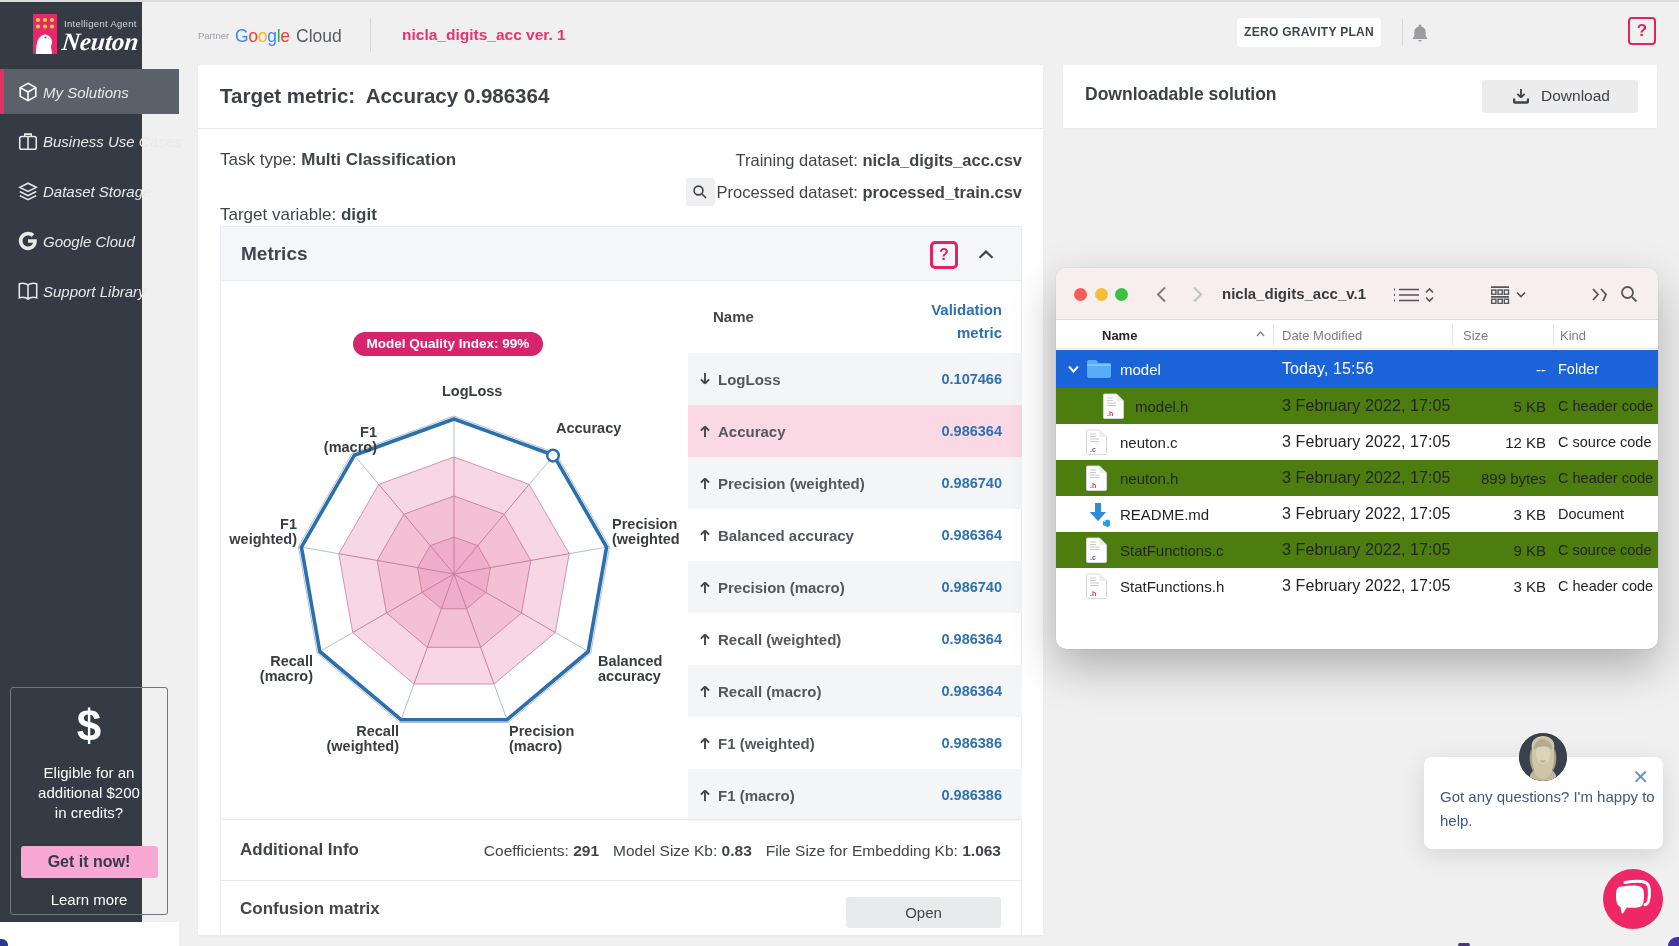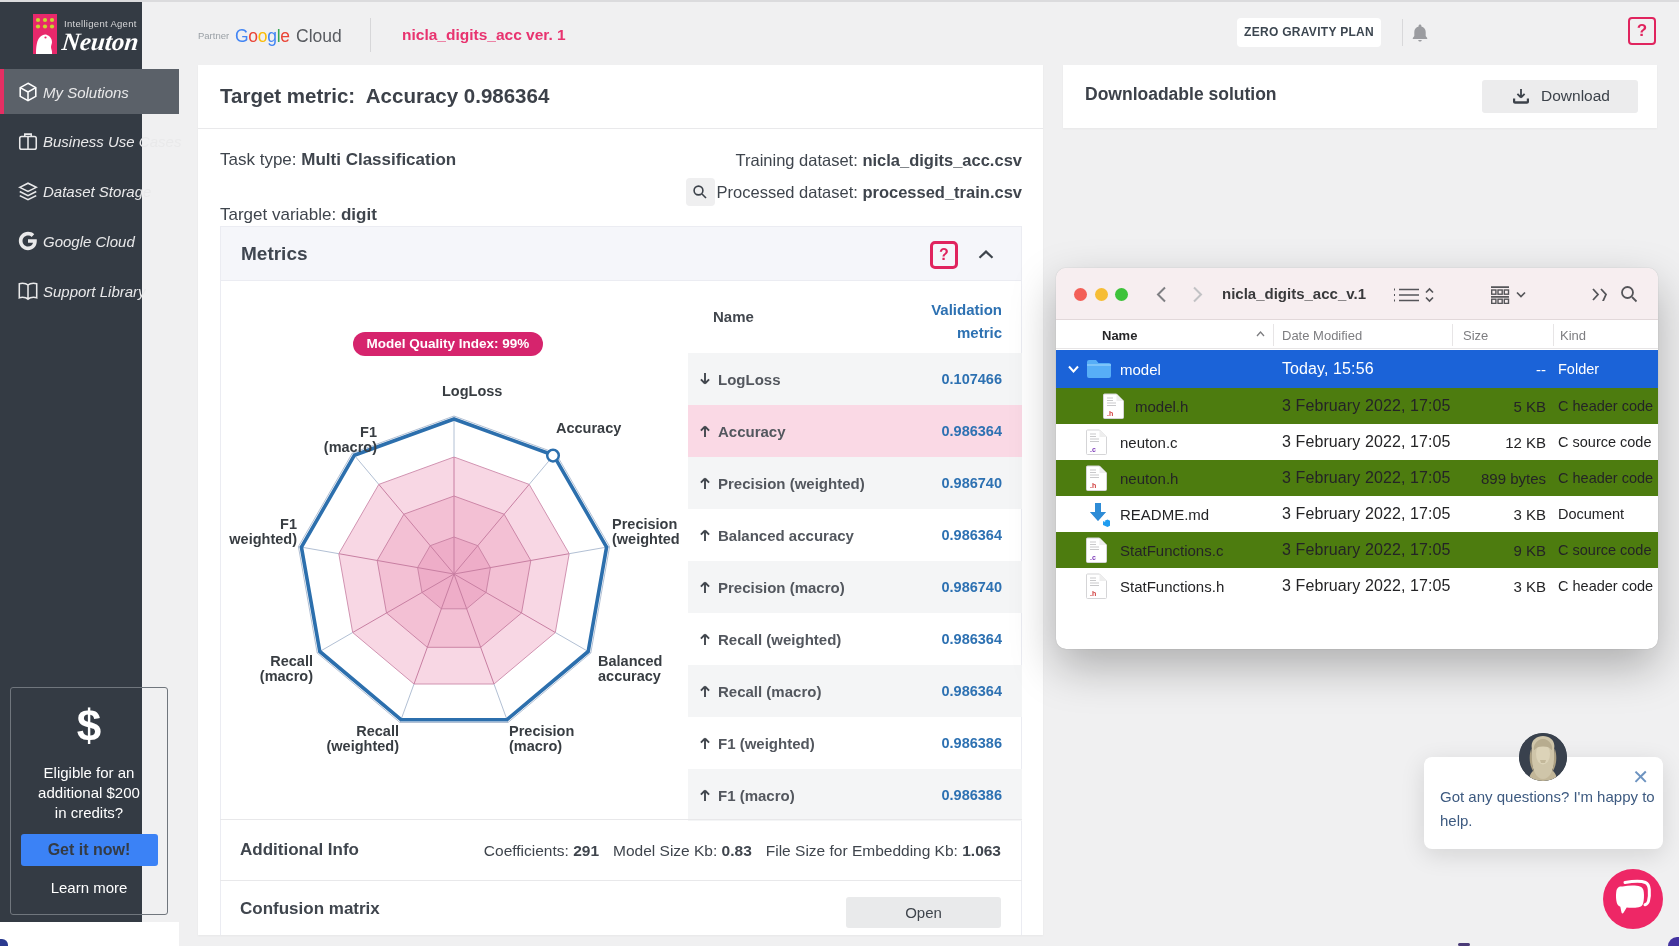--- a/index.html
+++ b/index.html
@@ -19,21 +19,21 @@
 .navitem { position:absolute; left:0; width:179px; height:50px; color:#e9e9ea; font-size:15px; white-space:nowrap; }
 .navitem .lbl { position:absolute; left:43px; top:50%; transform:translateY(-50%); white-space:nowrap;font-style:italic; }
 .navitem svg { position:absolute; left:17px; top:50%; transform:translateY(-50%); }
 .navitem.active { background:#5b6169; border-left:4px solid #e62e63; }
 .navitem.active .lbl { left:39px; }
 .navitem.active svg { left:13px; }
 
 #promo { position:absolute; left:10px; top:687px; width:158px; height:228px; border:1px solid #70767d; border-radius:3px; text-align:center; color:#fff; }
 #promo .dollar { font-size:44px; font-weight:bold; margin-top:13px; }
 #promo .ptxt { font-size:15px; line-height:20px; margin-top:12px; }
-#promo .pbtn { margin:11px auto 0; width:137px; height:32px; background:#3b82f6; border-radius:3px; color:#343b44; font-weight:bold; font-size:16px; line-height:32px; }
+#promo .pbtn { margin:23px auto 0; width:137px; height:32px; background:#f9a8d4; border-radius:3px; color:#343b44; font-weight:bold; font-size:16px; line-height:32px; }
 #promo .plearn { margin-top:13px; font-size:15px; }
 
 
 #hdr-partner { left:198px; top:30px; font-size:9.5px; color:#9aa0a6; }
 #hdr-google { left:235px; top:26px; font-size:17.5px; letter-spacing:-0.3px; }
 #hdr-google span { font-weight:normal; }
 #hdr-cloud { left:296px; top:26px; font-size:17.5px; color:#585b60; }
 #hdr-divider { left:370px; top:18px; width:1px; height:34px; background:#d7d7d9; }
 #hdr-title { left:402px; top:26px; font-size:15.5px; font-weight:bold; color:#e8336f; }
 #hdr-plan { left:1237px; top:18px; width:144px; height:29px; background:#ffffff; border-radius:4px; text-align:center; line-height:29px; font-size:12px; font-weight:bold; letter-spacing:0.3px; color:#3c4650; }

